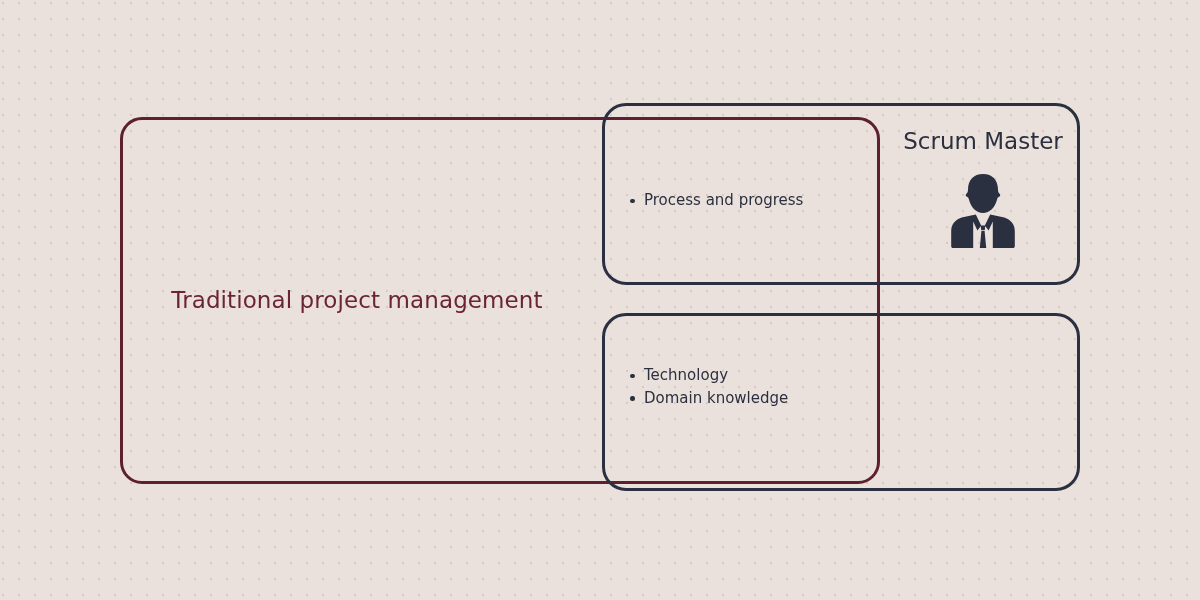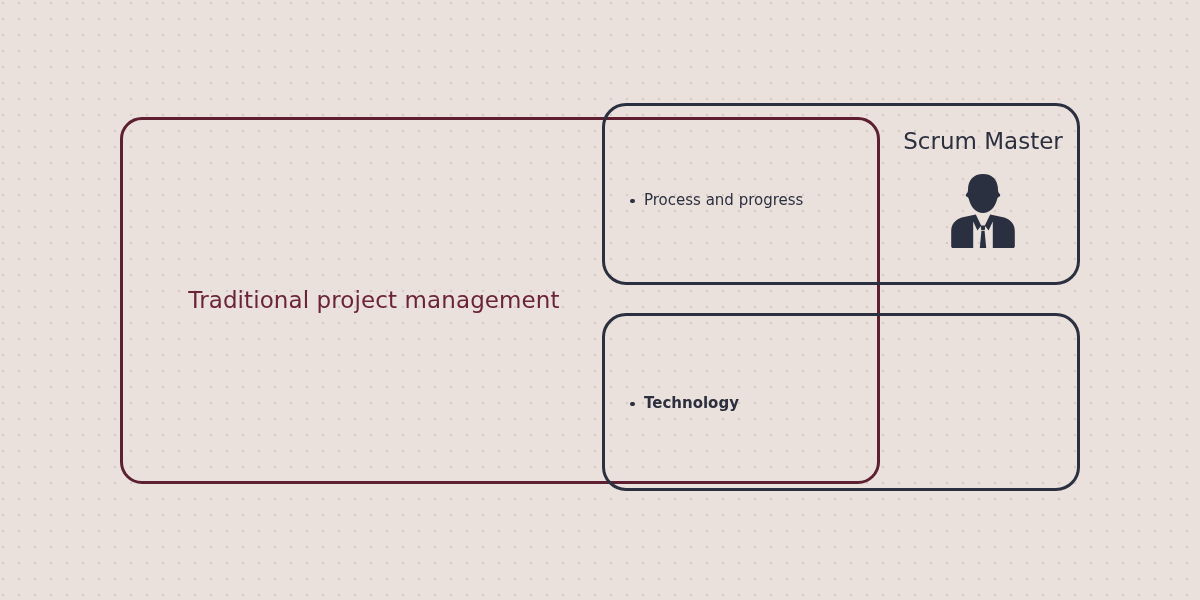--- a/index.html
+++ b/index.html
@@ -30,21 +30,21 @@
   .frame-label{
     position:absolute;
     left:120px;top:285px;width:760px;
     text-align:center;
     font-size:23px;
     color:#6b2437;
     letter-spacing:0.1px;
     white-space:nowrap;
   }
   
-  .frame-label{ left:108px; width:532px; text-align:center; top:287px;}
+  .frame-label{ left:91px; width:532px; text-align:center; top:287px;}
 
   
   .role-card{
     position:absolute;
     left:602px;width:478px;
     border:3px solid #2b3040;
     border-radius:24px;
     box-sizing:border-box;
     background:transparent;
   }
@@ -56,21 +56,21 @@
     left:0;top:0;width:278px;height:100%;
     box-sizing:border-box;
   }
   ul.bullets{
     list-style:none;
     margin:0;padding:0;
     position:absolute;
     left:25px;
   }
   .card-scrum ul.bullets{ top:62px;margin-top:21px; }
-  .card-product ul.bullets{ top:76px;font-weight:bold; }
+  .card-product ul.bullets{ top:48px; }
   ul.bullets li{
     font-size:15px;
     color:#2b2f3e;
     line-height:22.5px;
     white-space:nowrap;
     position:relative;
     padding-left:14px;
   }
   ul.bullets li:before{
     content:"";
@@ -173,18 +173,19 @@
         </svg>
       </div>
     </div>
   </div>
 
   <div class="role-card card-product">
 
     <div class="bullet-pane">
       <ul class="bullets">
         <li>Technology</li>
+        <li>Domain knowledge</li>
       </ul>
     </div>
 
   </div>
 
 </div>
 
 </body></html>

